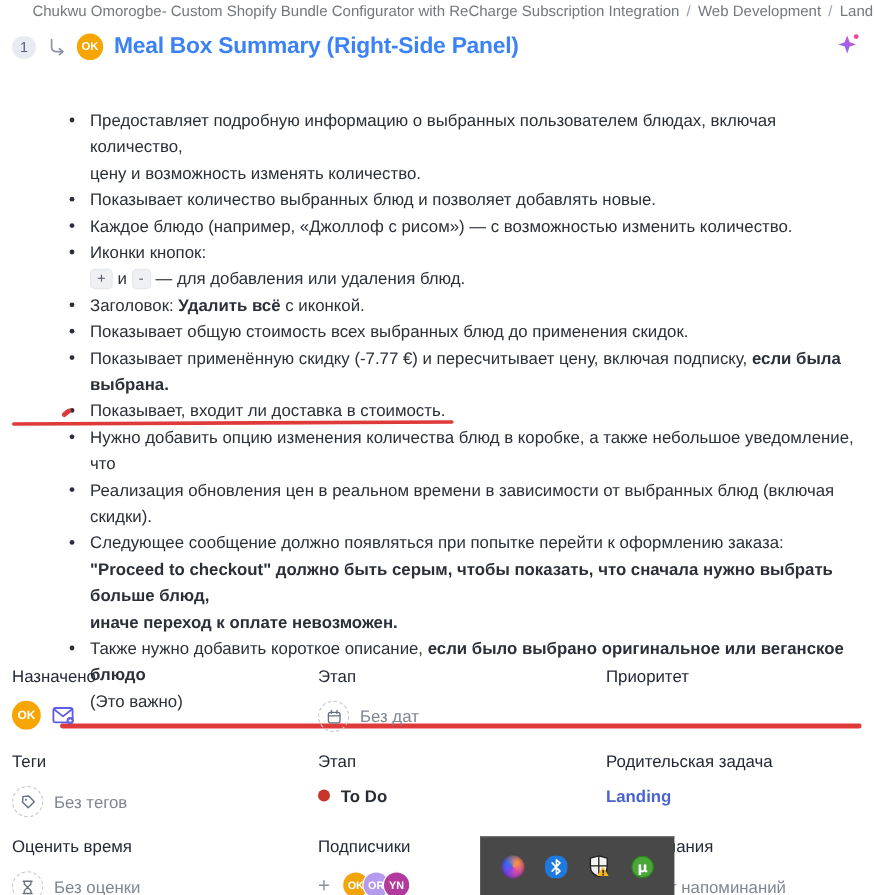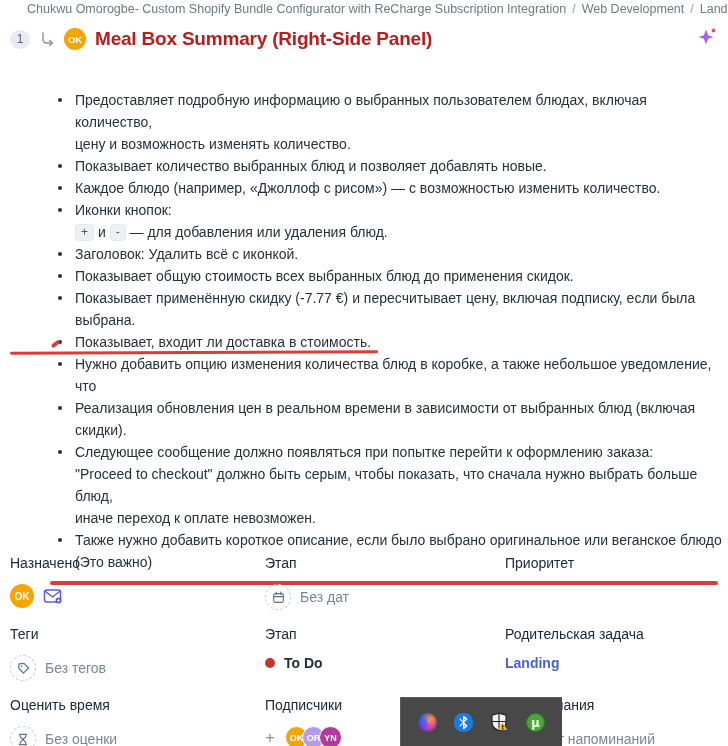--- a/index.html
+++ b/index.html
@@ -13,30 +13,30 @@
   .crumb { cursor:pointer; }
 
   
   .header { position:absolute; left:10px; top:28px; display:flex; align-items:center; gap:9px; }
   .count-badge { width:20px; height:19px; border-radius:10px; background:#e8ebf2; color:#56607a;
     font-size:12px; display:flex; align-items:center; justify-content:center; }
   .subtask-ic { display:flex; align-items:center; color:#8a92a0; }
   .avatar { border-radius:50%; color:#fff; font-weight:700; display:flex; align-items:center;
     justify-content:center; flex:none; }
   .avatar.hd { width:22px; height:22px; font-size:9.5px; }
-  .title { font-size:19px; font-weight:700; color:#b91c1c; letter-spacing:-0.2px; }
+  .title { font-size:19px; font-weight:700; color:#3b82f6; letter-spacing:-0.2px; }
   .sparkle { position:absolute; right:10px; top:26px; width:22px; height:22px; cursor:pointer; }
 
   
   .desc { position:absolute; left:10px; top:89px; width:712px; padding-left:65px; }
   .b-item { position:relative; font-size:14px; line-height:22px; color:#2a2f38; }
   .b-item::before { content:''; position:absolute; left:-17px; top:9px; width:4px; height:4px;
     border-radius:50%; background:#2b3038; }
   .b-item.no-marker::before { display:none; }
-  .b-item .bold { font-weight:400; }
+  .b-item .bold { font-weight:700; }
   .kbd { display:inline-block; background:#eef0f3; border:1px solid #e4e7ec; border-radius:4px;
     padding:0 5px; font-size:12px; line-height:15px; color:#4e576a; vertical-align:1px; }
   .b-item.redline::after { content:''; position:absolute; left:-65px; bottom:-1px; width:368px; height:3px;
     background:var(--red); border-radius:2px; transform:rotate(-0.25deg); }
   .red-mark { position:absolute; left:-24px; top:11px; width:9px; height:4px; background:var(--red);
     border-radius:2px; transform:rotate(-38deg); }
   .big-redline { height:4px; width:668px; margin:8px 0 0 -25px; background:var(--red); border-radius:2px; }
 
   
   .fields { position:absolute; left:10px; top:554px; width:712px; height:192px; }

